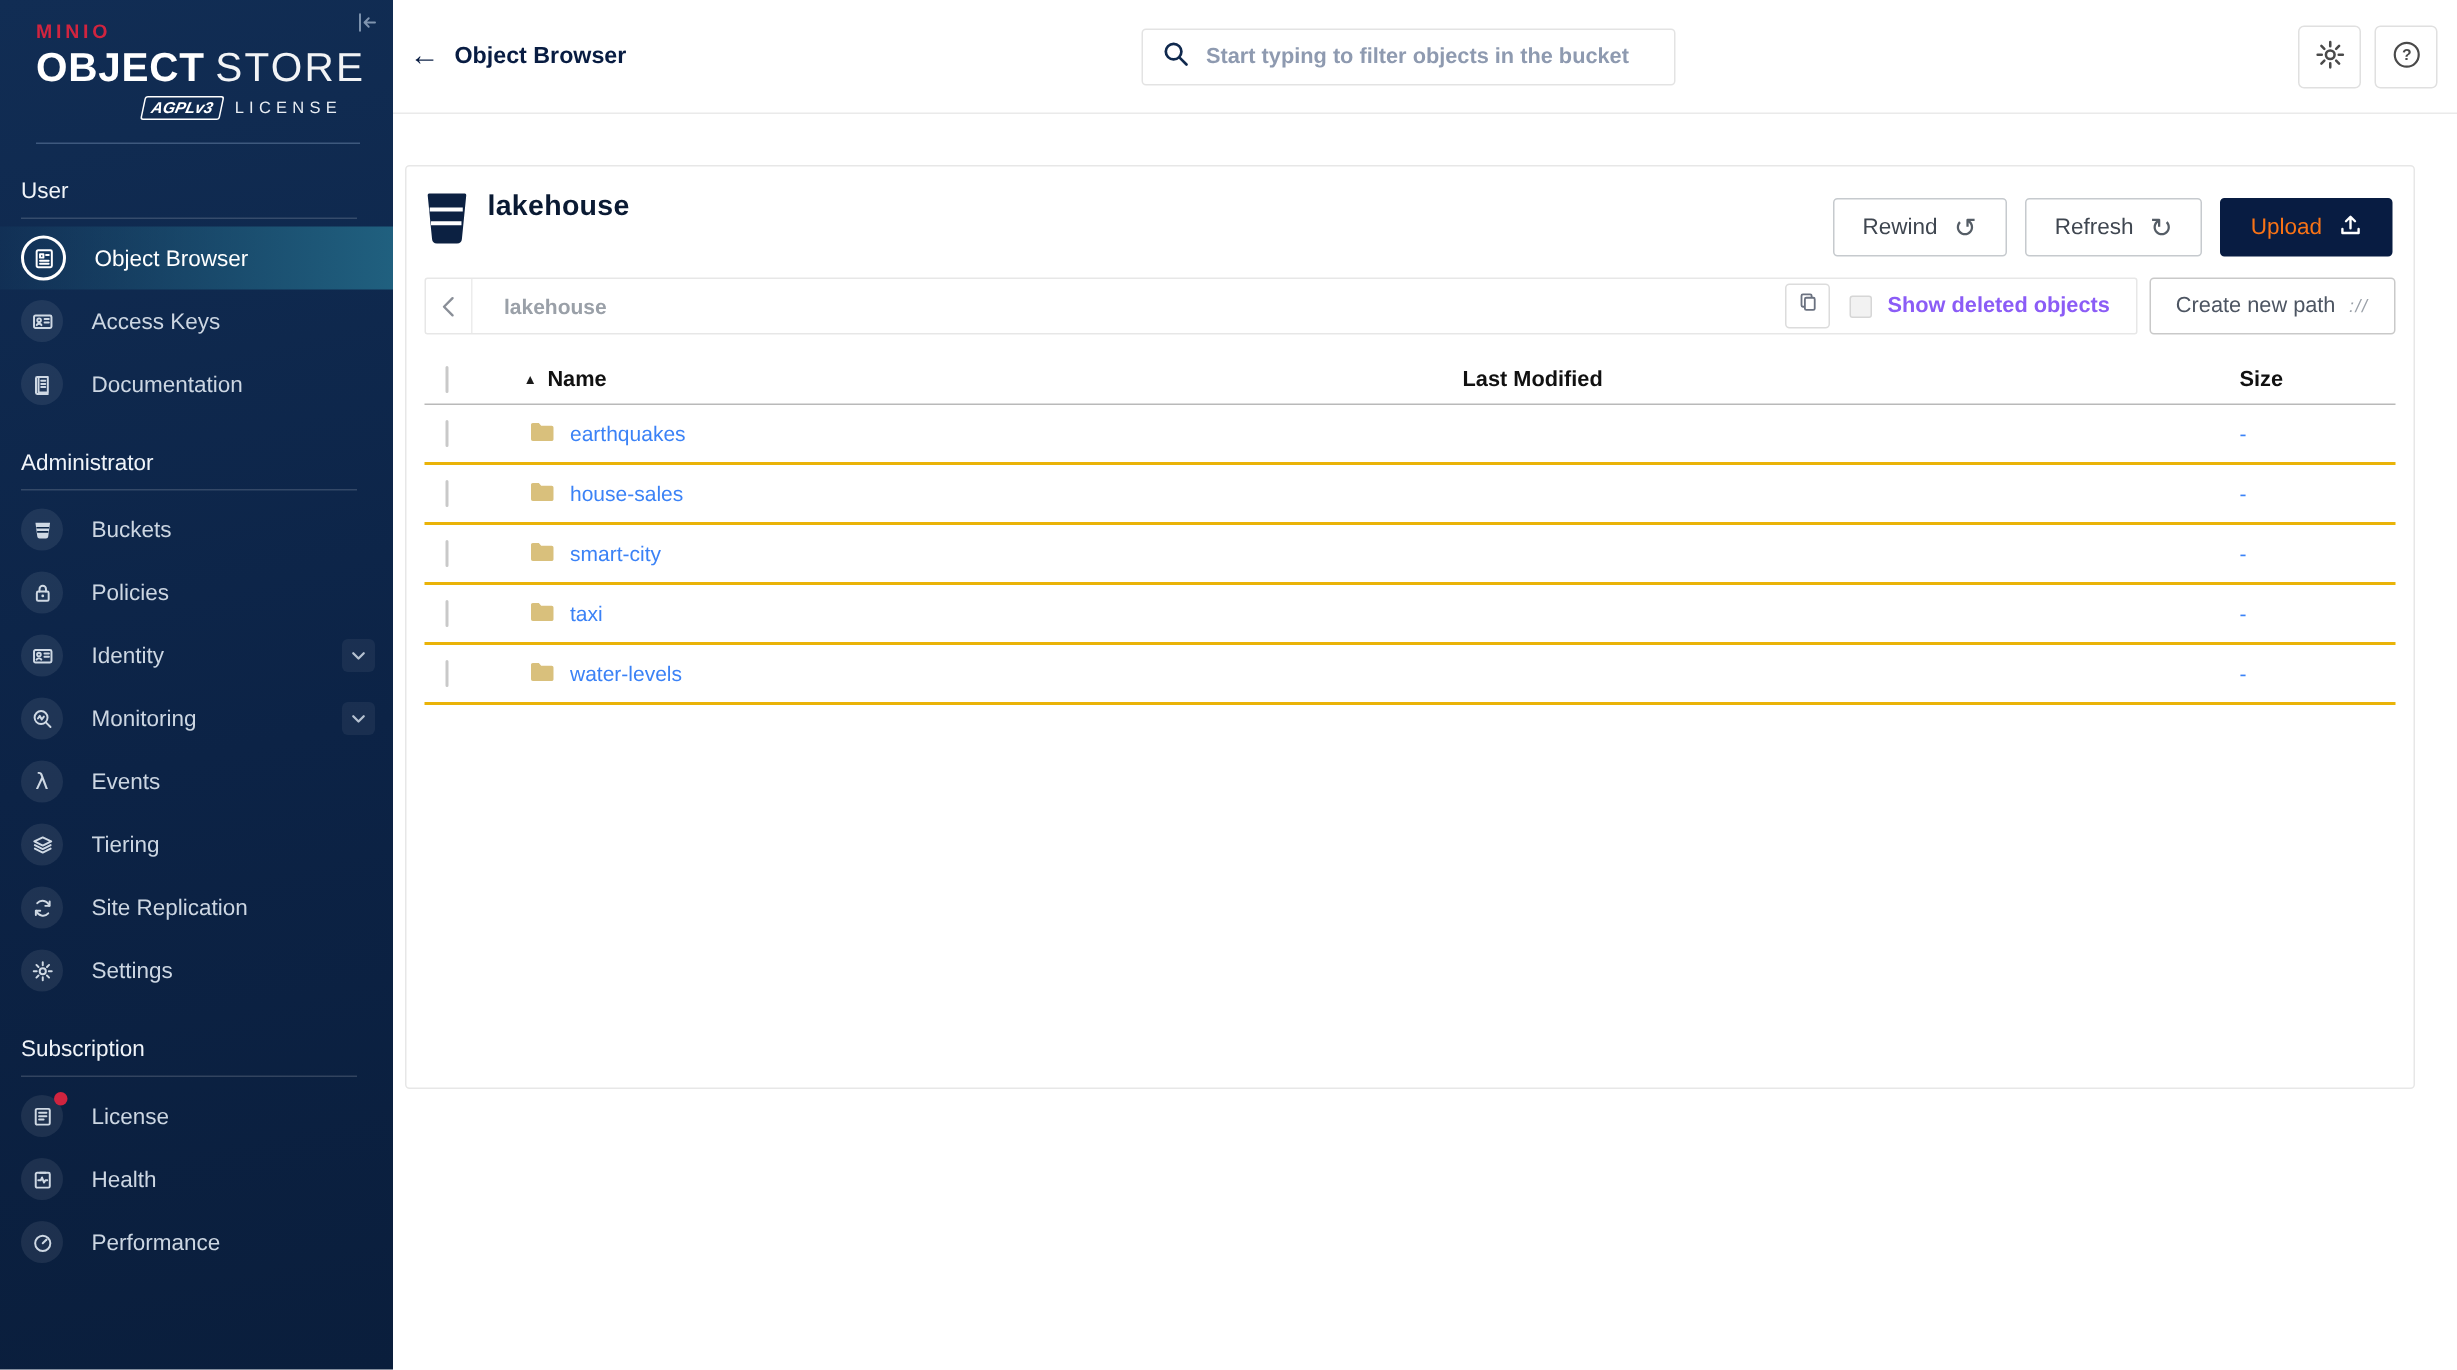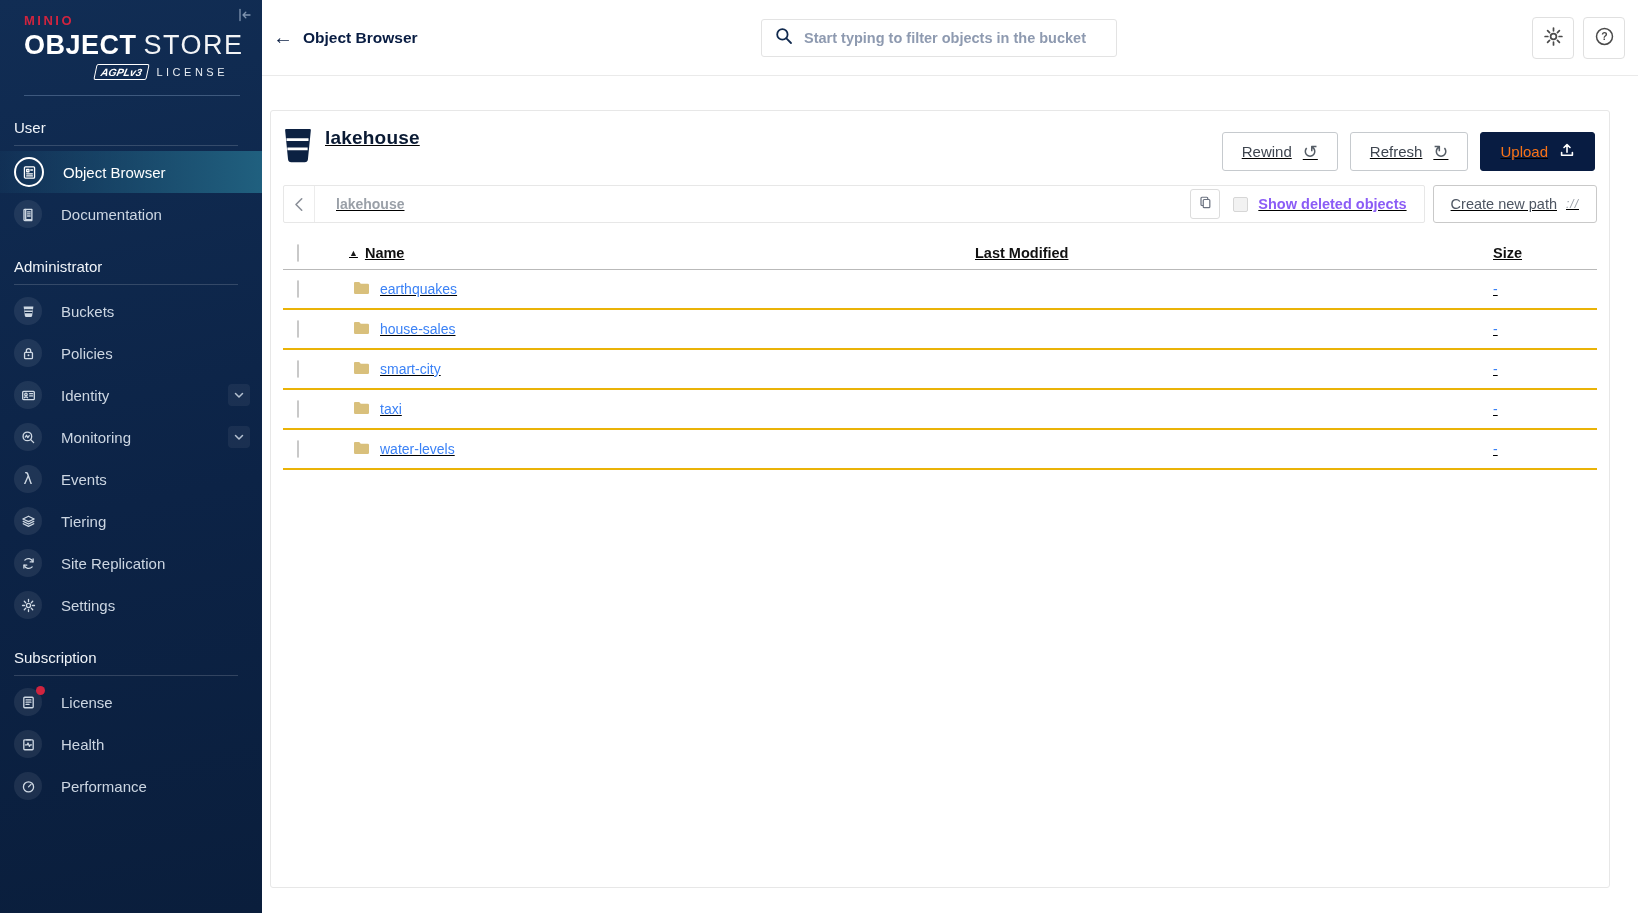--- a/index.html
+++ b/index.html
@@ -45,21 +45,21 @@
     width:356px; height:38px; border:1px solid #e3e3e3; border-radius:3px; background:#fff;
     display:flex; align-items:center; padding:0 13px; gap:11px; }
   .search-input { border:none; outline:none; flex:1; font-size:14.5px; font-weight:600; color:#0a2540;
     font-family:"Liberation Sans", sans-serif; background:transparent; }
   .search-input::placeholder { color:#8e9ab0; font-weight:600; }
   .topbar-actions { margin-left:auto; display:flex; gap:9px; }
   .icon-btn { width:42px; height:42px; border:1px solid #e0e0e0; border-radius:4px; background:#fff;
     display:flex; align-items:center; justify-content:center; cursor:pointer; color:#4a4a4a; }
 
   .content { flex:1; padding:34px 0 0 30px; background:#fff; }
-  .card { width:1340px; height:778px; border:1px solid #e7e7e7; border-radius:3px; background:#fff; padding:0 12px;text-decoration:underline; }
+  .card { width:1340px; height:616px; border:1px solid #e7e7e7; border-radius:3px; background:#fff; padding:0 12px; }
 
   .card-header { display:flex; align-items:flex-start; padding:16px 2px 12px 0; }
   .bh-text { margin-left:13px; }
   .bh-title { font-size:19px; font-weight:700; color:#0a1a33; letter-spacing:.2px; }
   .bh-sub { margin-top:7px; font-size:13.5px; color:#9097a2; display:flex; align-items:center; }
   .bh-sub .val { color:#6f7683; font-weight:700; margin-left:7px; }
   .bh-sub .spacer { width:18px; }
   .bh-buttons { margin-left:auto; display:flex; gap:12px; padding-top:5px; }
   .btn { height:39px; padding:0 19px; border:1px solid #c6cace; border-radius:3px; background:#fff;
     color:#3f4650; font-size:15px; display:flex; align-items:center; gap:11px; cursor:pointer; white-space:nowrap; }
@@ -118,20 +118,30 @@
         <div class="section-divider"></div>
         <div class="side-item active">
           <span class="icon-circle">
             <svg width="15" height="15" viewBox="0 0 16 16" fill="none" stroke="currentColor" stroke-width="1.4" stroke-linecap="round" stroke-linejoin="round">
               <rect x="2.6" y="2" width="10.8" height="12" rx="1"></rect>
               <rect x="5" y="4.8" width="2.4" height="2.4"></rect>
               <path d="M9.3 5.3h1.9M5 9.4h6.1M5 11.6h6.1"></path>
             </svg>
           </span>
           <span>Object Browser</span>
+        </div>
+        <div class="side-item">
+          <span class="icon-circle">
+            <svg width="15" height="15" viewBox="0 0 16 16" fill="none" stroke="currentColor" stroke-width="1.4" stroke-linecap="round" stroke-linejoin="round">
+              <rect x="1.8" y="3.6" width="12.4" height="8.8" rx="1"></rect>
+              <circle cx="5.4" cy="6.9" r="1.3"></circle>
+              <path d="M3.7 10.4c.4-1.3 3-1.3 3.4 0M9.3 6h3M9.3 8.6h3"></path>
+            </svg>
+          </span>
+          <span>Access Keys</span>
         </div>
         <div class="side-item">
           <span class="icon-circle">
             <svg width="15" height="15" viewBox="0 0 16 16" fill="none" stroke="currentColor" stroke-width="1.4" stroke-linecap="round" stroke-linejoin="round">
               <path d="M5 2.5h6.6v11H5z"></path>
               <path d="M5 2.5H4a.8.8 0 0 0-.8.8v10.4c0 .4.4.8.8.8h7.6"></path>
               <path d="M6.9 5.2h2.9M6.9 7.4h2.9M6.9 9.6h2.9"></path>
             </svg>
           </span>
           <span>Documentation</span>

